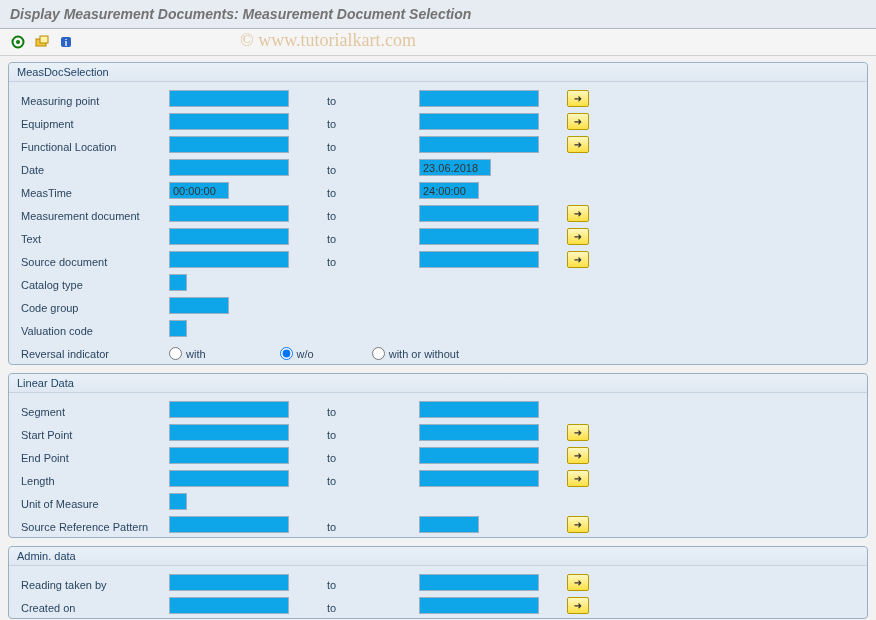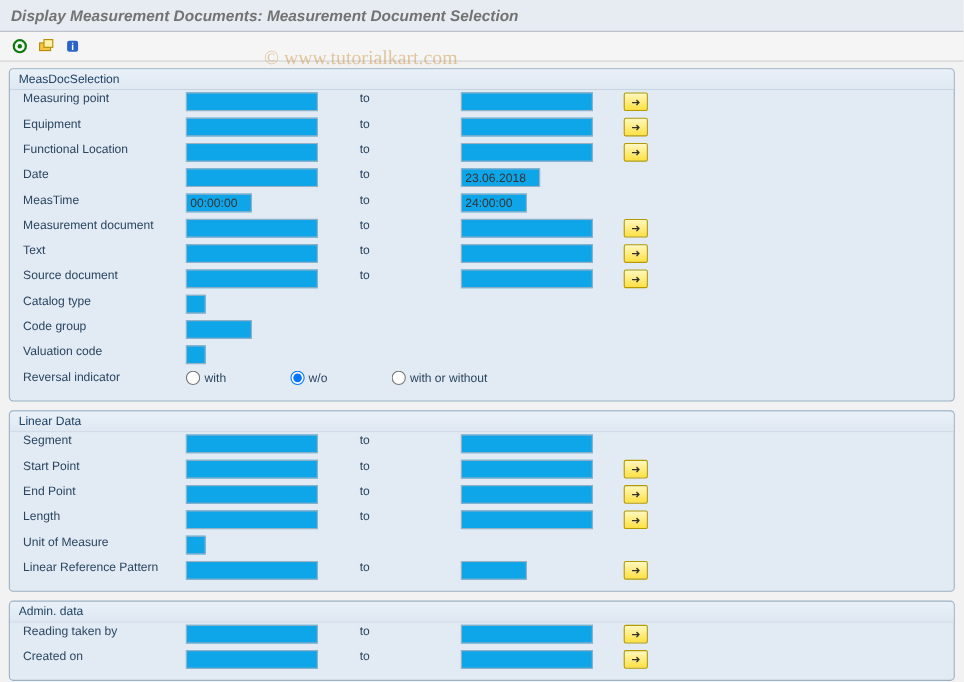--- a/index.html
+++ b/index.html
@@ -35,21 +35,21 @@
     .tb-btn {
       display: inline-flex;
       align-items: center;
       justify-content: center;
       width: 20px;
       height: 18px;
       cursor: pointer;
     }
     .watermark {
       position: absolute;
-      top: 42px;
+      top: 30px;
       left: 240px;
       font-size: 18px;
       color: #C98C36;
       opacity: 0.45;
       font-family: Georgia, serif;
       pointer-events: none;
       z-index: 100;
     }
     .content {
       padding: 6px 8px 0 8px;
@@ -65,21 +65,21 @@
       font-size: 11px;
       color: #246;
       padding: 3px 8px 3px 8px;
       border-bottom: 1px solid #c5d2e0;
       background: linear-gradient(#e9f0f8,#dfe8f2);
       border-radius: 4px 4px 0 0;
     }
     .rows { padding: 2px 0 4px 0; }
     .row {
       display: flex;
-      align-items: flex-start;
+      align-items: flex-end;
       height: 23px;
     }
     .lab {
       width: 160px;
       padding-left: 12px;
       color: #2b4560;
     }
     .c-from {
       width: 130px;
       display:flex;
@@ -287,21 +287,21 @@
             <input type="text" class="w18" value="" style="">
           </div>
       </div>
       <div class="row">
         <div class="lab">Reversal indicator</div>
         <div class="radios">
           <label>
               <input type="radio" name="rev" style="">
               <span>with</span>
             </label>
-          <label style="margin-left:30px">
+          <label style="margin-left:46px">
               <input type="radio" name="rev" checked="" style="">
               <span>w/o</span>
             </label>
           <label style="margin-left:30px">
               <input type="radio" name="rev" style="">
               <span>with or without</span>
             </label>
         </div>
       </div>
     </div>
@@ -360,21 +360,21 @@
               <span class="arrow-icon">➜</span>
             </span></div>
       </div>
       <div class="row">
         <div class="lab">Unit of Measure</div>
         <div class="c-from">
             <input type="text" class="w18" value="" style="">
           </div>
       </div>
       <div class="row">
-        <div class="lab">Linear Reference Pattern</div>
+        <div class="lab">Source Reference Pattern</div>
         <div class="c-from">
             <input type="text" class="w120" value="" style="">
           </div>
         <div class="to-lab">to</div>
         <div class="c-to">
             <input type="text" class="w60" value="" style="">
           </div>
         <div class="c-btn"><span class="mo-btn">
               <span class="arrow-icon">➜</span>
             </span></div>

